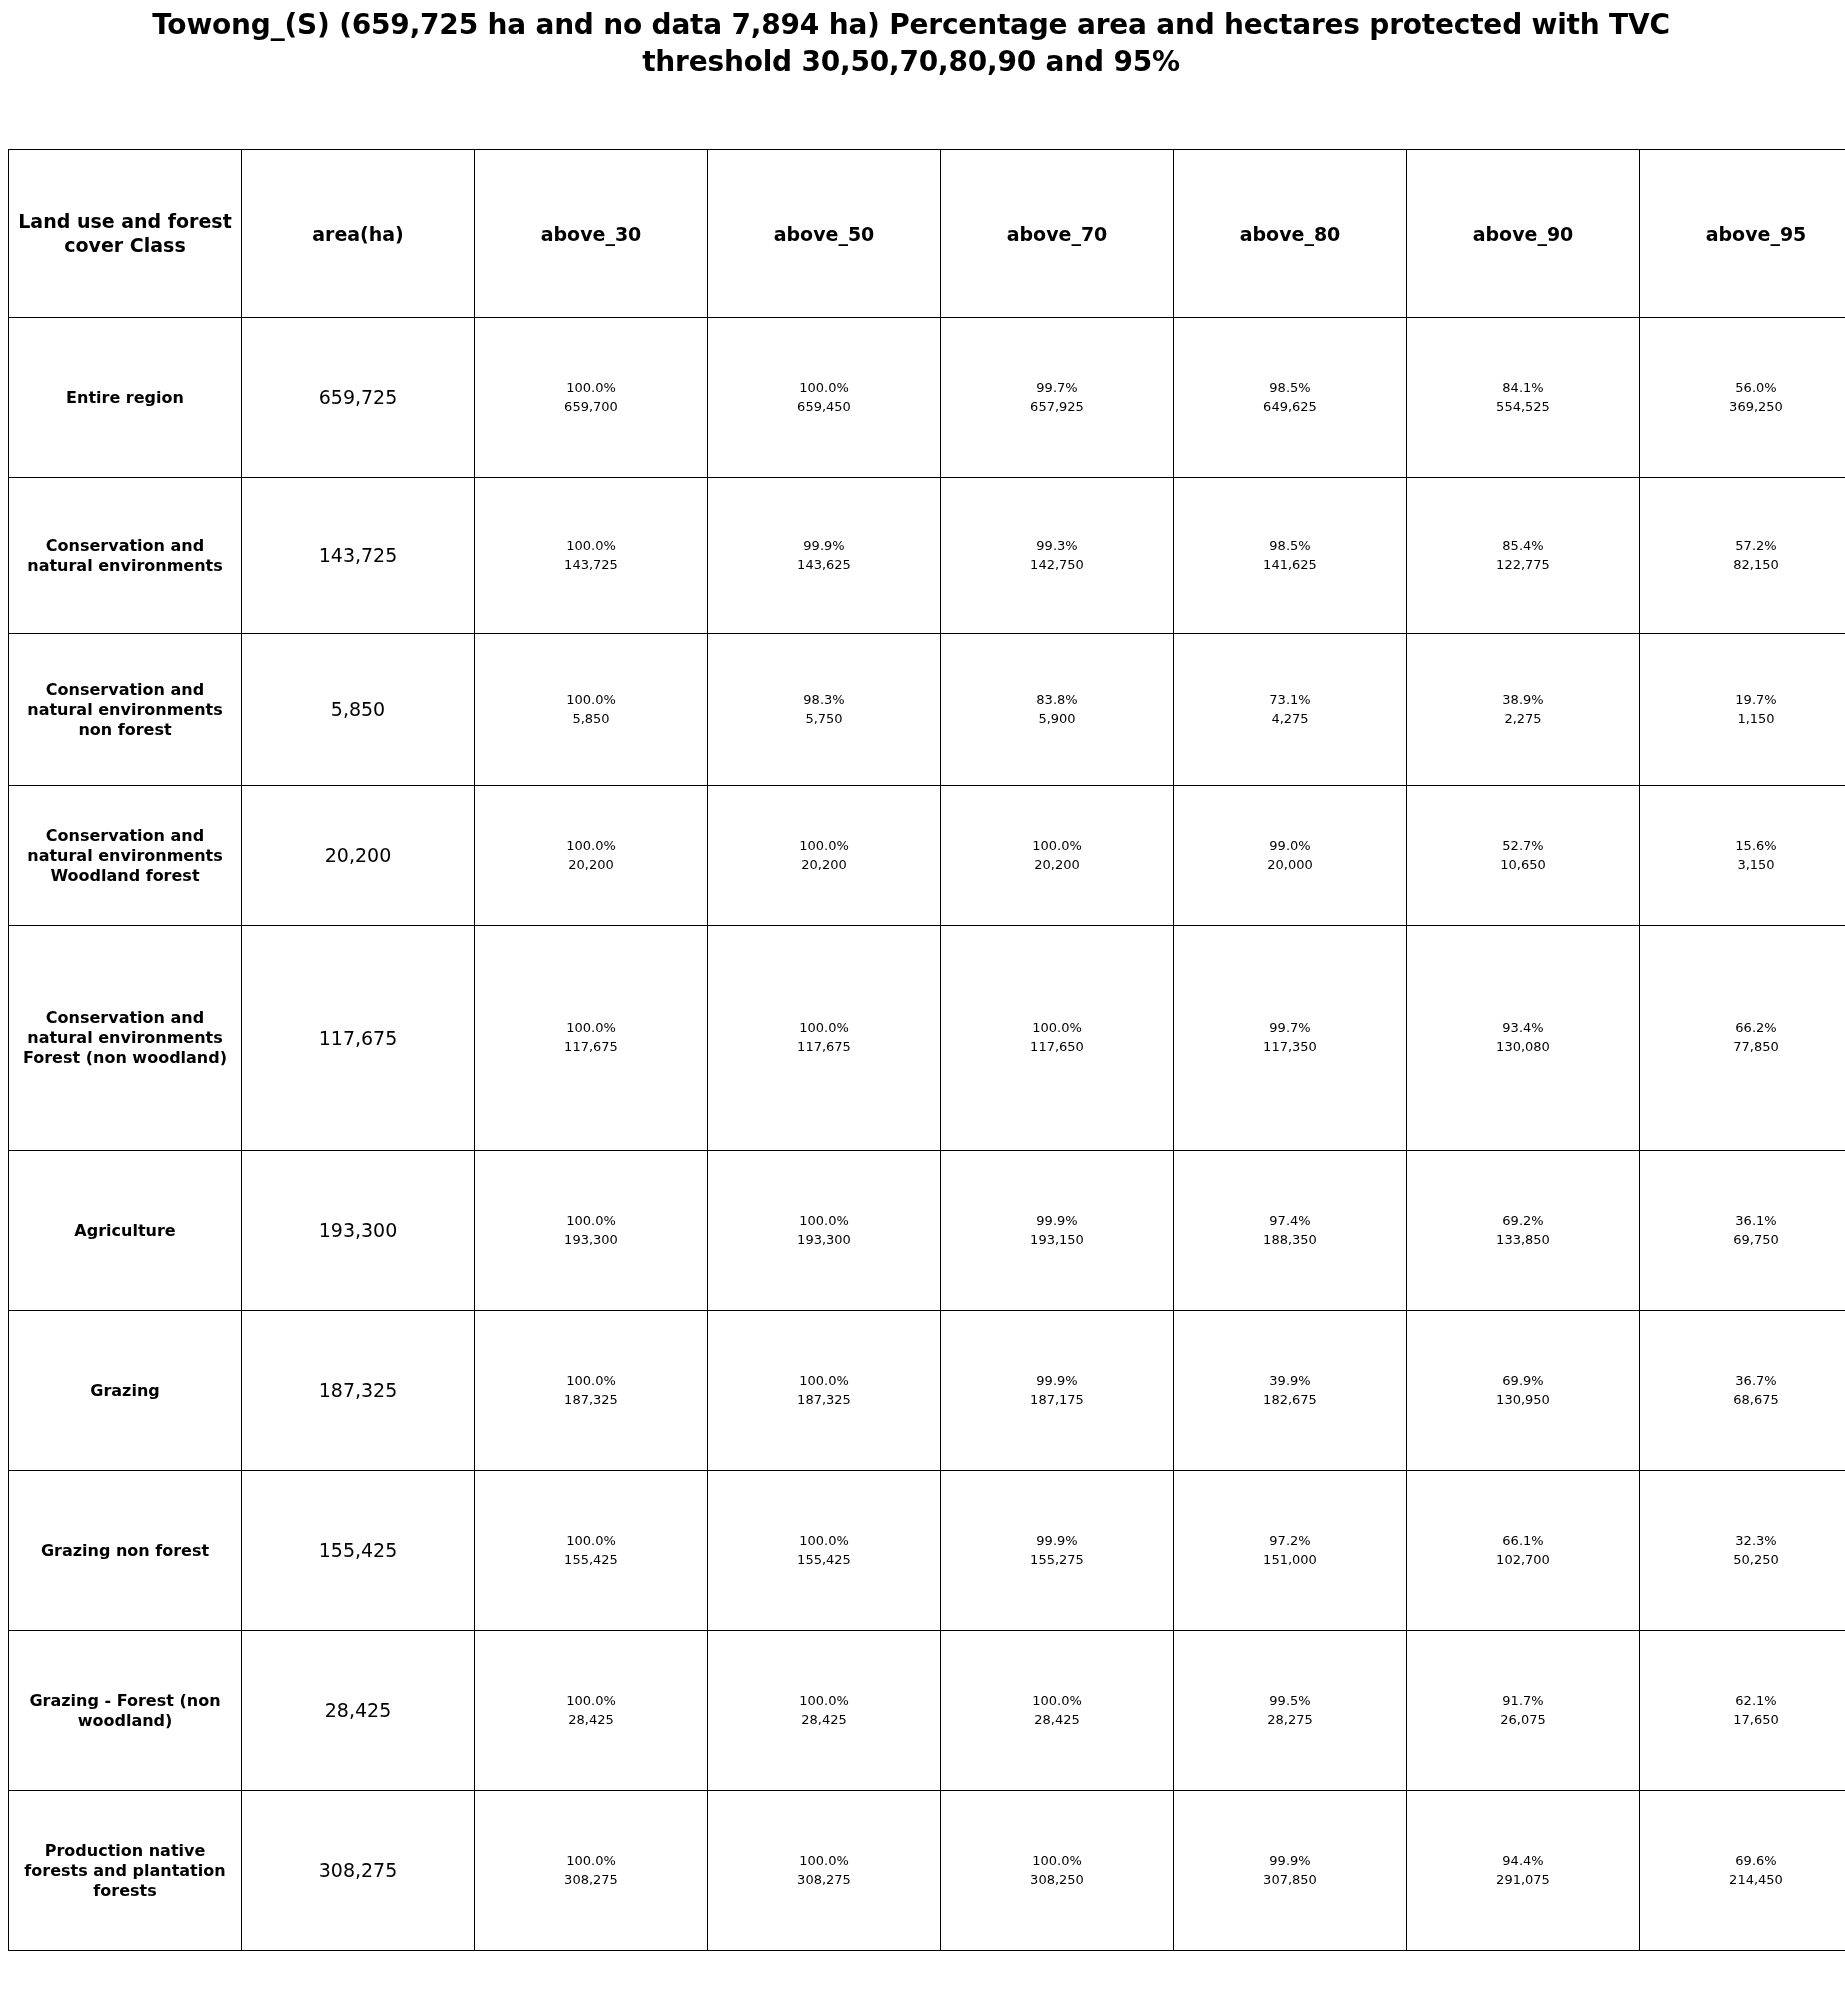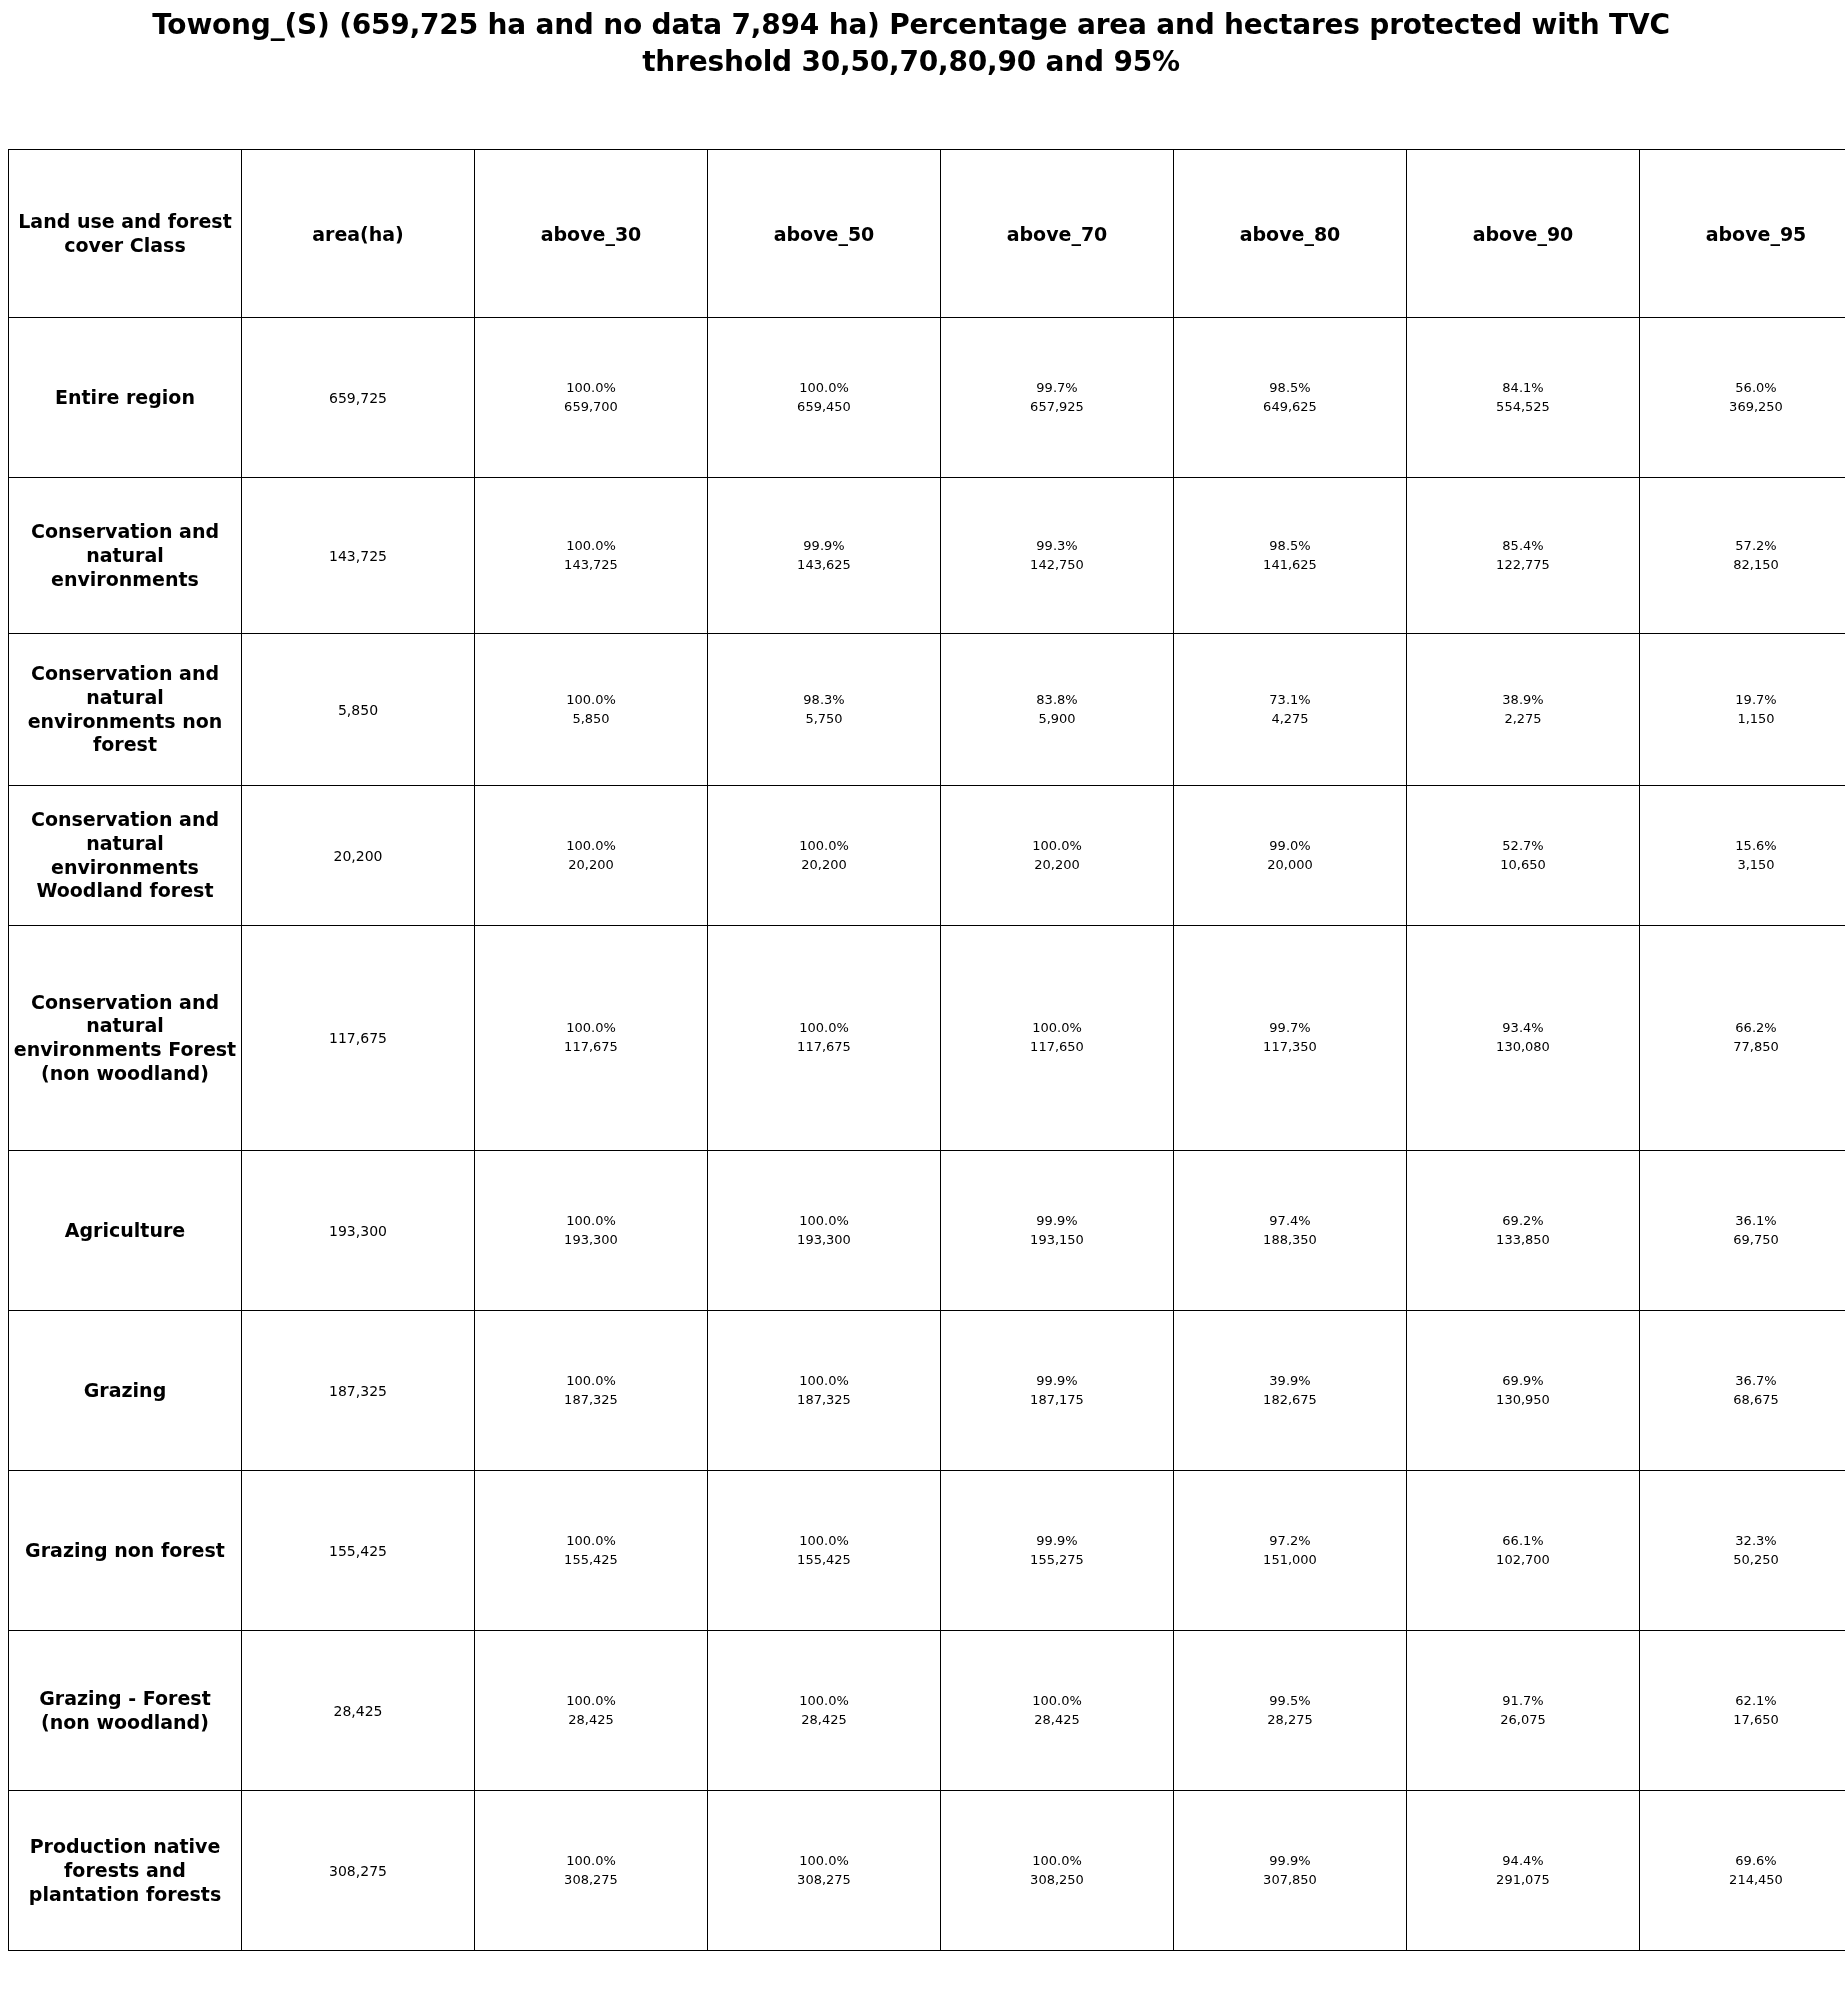--- a/index.html
+++ b/index.html
@@ -58,27 +58,27 @@
   col.c-val   { width: 233px; }
 
   th.head-class {
     font-size: 18.4px;
     line-height: 1.25;
     margin-left: 20px;
   }
   tr.head-row { height: 168px; }
 
   td.rowlabel {
-    font-size: 19px;
+    font-size: 16px;
     font-weight: bold;
     line-height: 1.25;
     padding: 3.2px 4px;
   }
   td.areacell {
-    font-size: 14px;
+    font-size: 19px;
     line-height: 1.3;
   }
   td.valcell {
     font-size: 13px;
     line-height: 1.45;
   }
   td.valcell .pct { display: block; }
   td.valcell .ha { display: block; }
 
   

